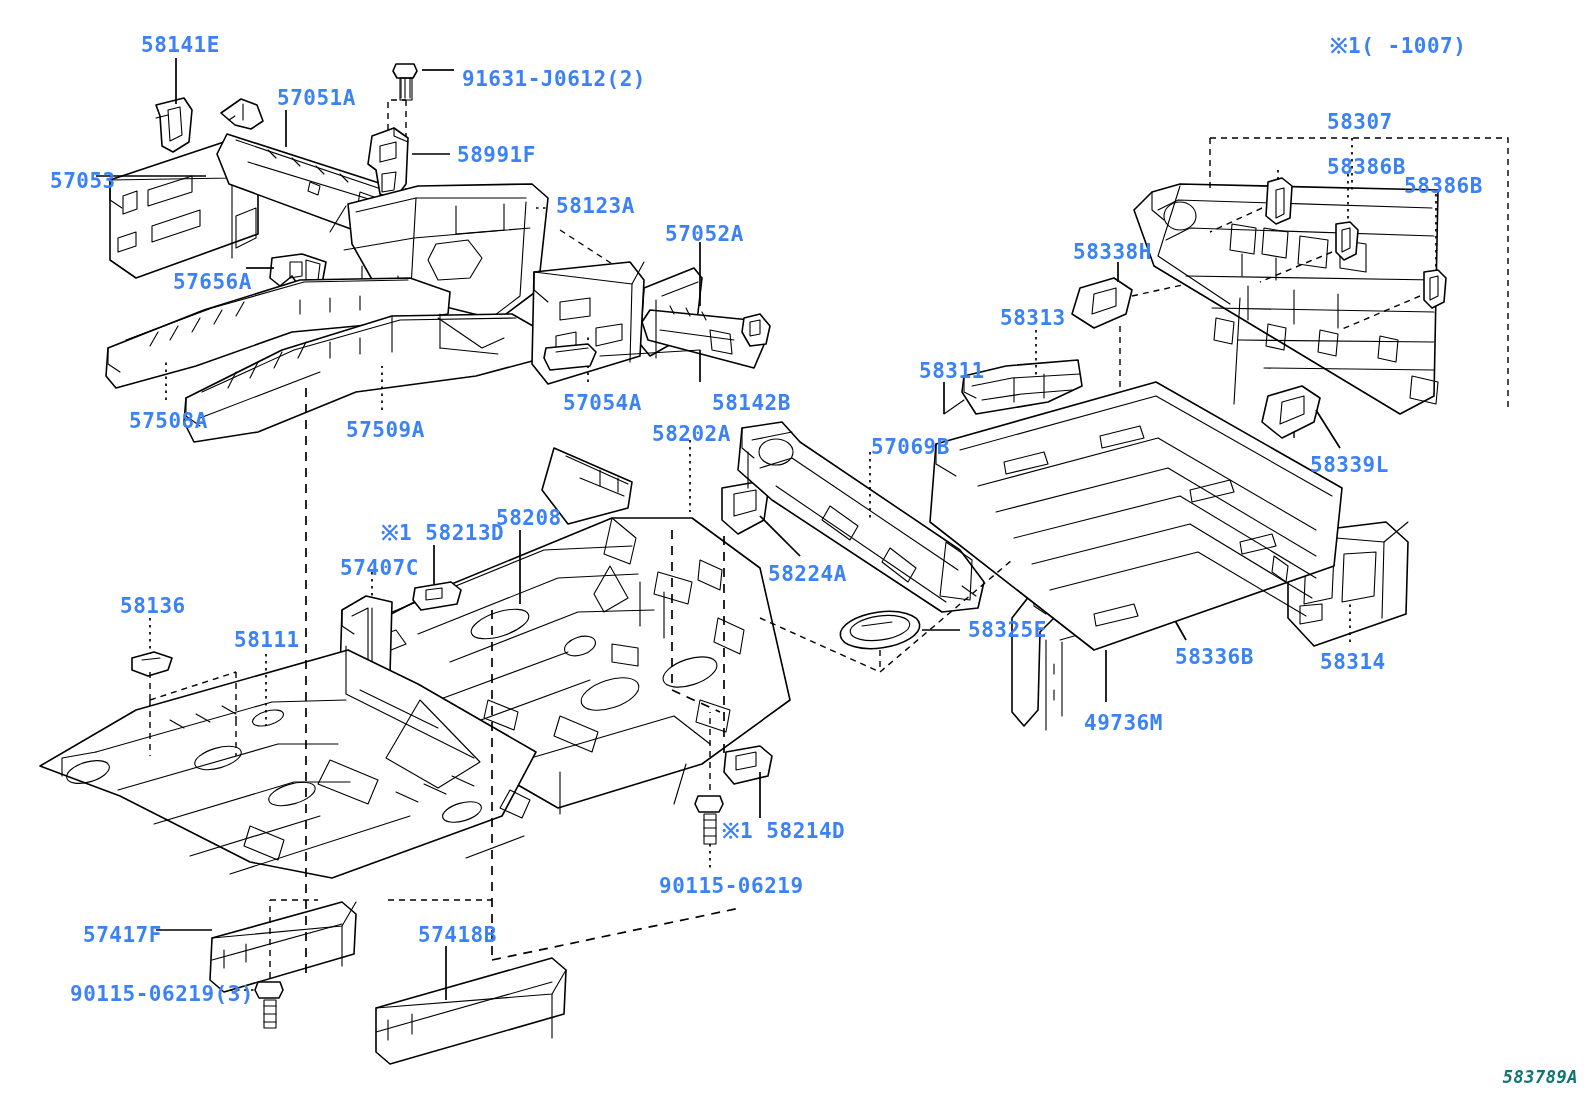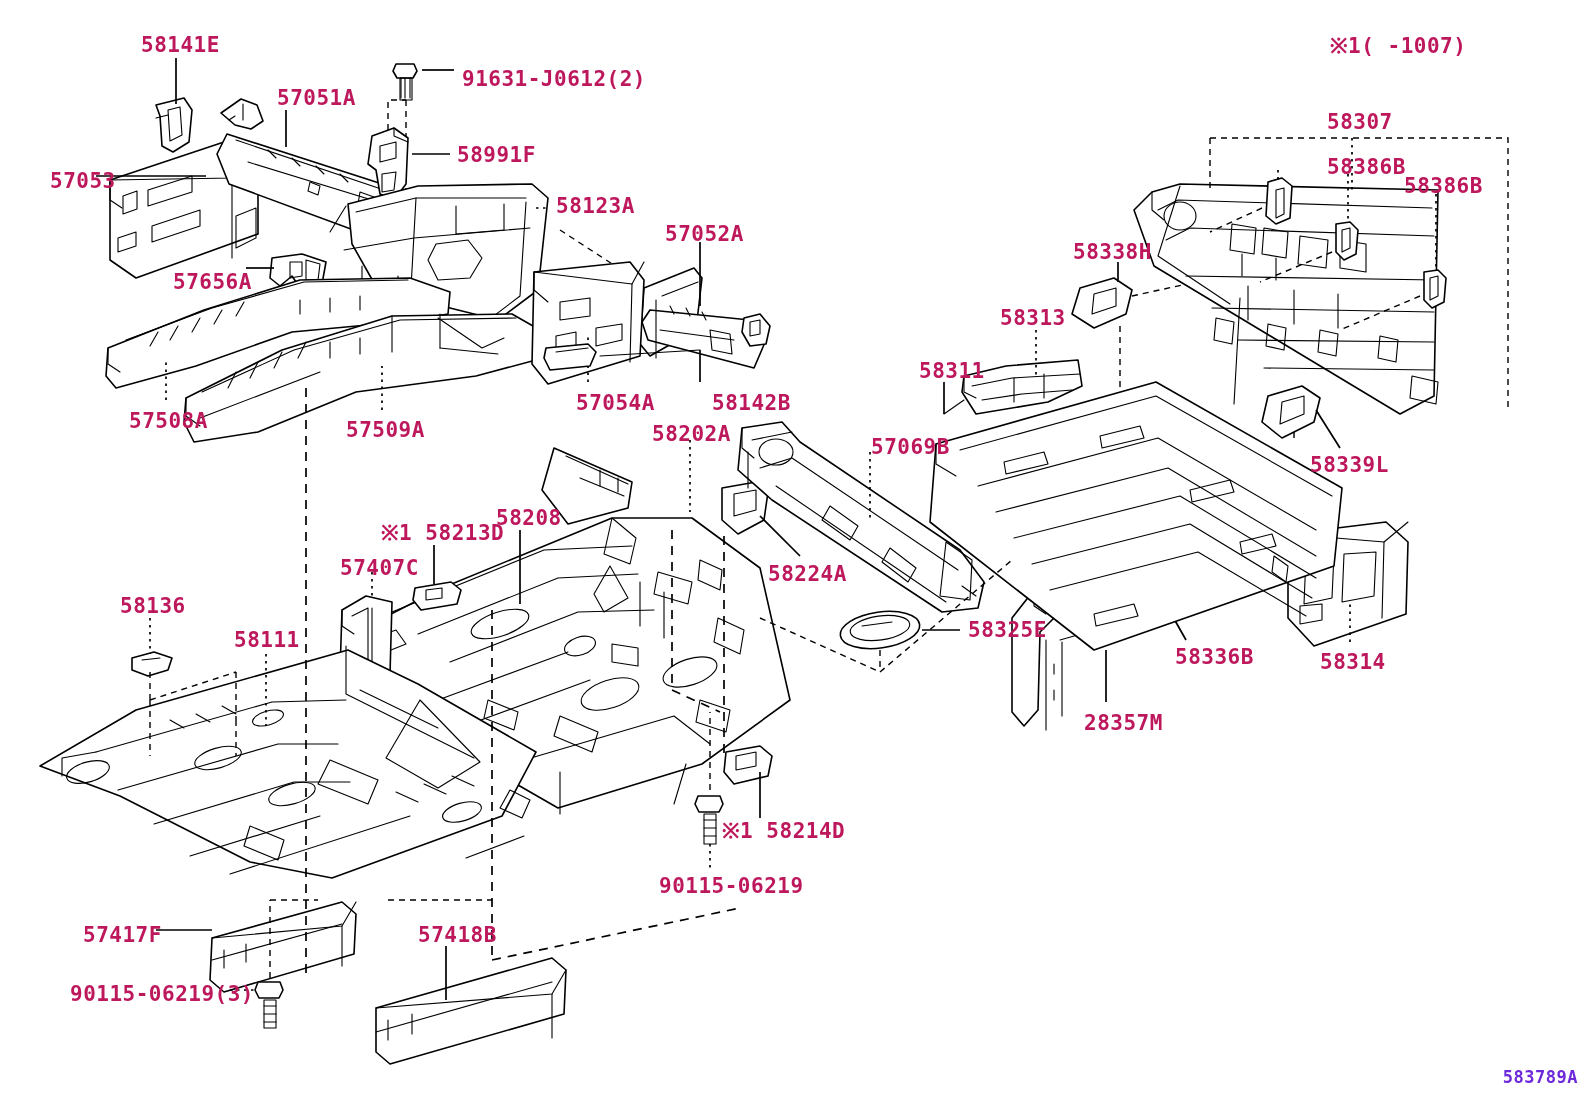--- a/index.html
+++ b/index.html
@@ -13,34 +13,35 @@
     height: 1099px;
     background: #ffffff;
     font-family: "DejaVu Sans Mono", monospace;
     overflow: hidden;
   }
   .lbl {
     position: absolute;
     font-family: "DejaVu Sans Mono", monospace;
     font-size: 21px;
     font-weight: bold;
-    color: #be185d;
+    color: #3b82f6;
     white-space: nowrap;
     letter-spacing: 0.5px;
     line-height: 1;
   }
   .diagcode {
     position: absolute;
     right: 14px;
     bottom: 12px;
     font-family: "DejaVu Sans Mono", monospace;
     font-size: 17px;
     font-weight: bold;
-    color: #6d28d9;
+    color: #0f766e;
     letter-spacing: 0.5px;
+    font-style: italic;
   }
   svg.art {
     position: absolute;
     left: 0; top: 0;
     width: 1592px;
     height: 1099px;
   }
   svg.art * { shape-rendering: geometricPrecision; }
   .ln-thin { stroke:#000; stroke-width:1.1; fill:none; stroke-linecap:round; stroke-linejoin:round; }
   .lead { stroke:#000; stroke-width:1.7; fill:none; }
@@ -470,36 +471,36 @@
 
   <div class="lbl" style="left:1327px; top:112px;">58307</div>
   <div class="lbl" style="left:1327px; top:157px;">58386B</div>
   <div class="lbl" style="left:1404px; top:176px;">58386B</div>
   <div class="lbl" style="left:1073px; top:242px;">58338H</div>
   <div class="lbl" style="left:1000px; top:308px;">58313</div>
   <div class="lbl" style="left:919px;  top:361px;">58311</div>
 
   <div class="lbl" style="left:129px; top:411px;">57508A</div>
   <div class="lbl" style="left:346px; top:420px;">57509A</div>
-  <div class="lbl" style="left:576px; top:393px;text-align:center;">57054A</div>
+  <div class="lbl" style="left:563px; top:393px;text-align:center;">57054A</div>
   <div class="lbl" style="left:712px; top:393px;">58142B</div>
   <div class="lbl" style="left:652px; top:424px;">58202A</div>
   <div class="lbl" style="left:832px; top:437px;margin-left:39px;">57069B</div>
   <div class="lbl" style="left:1310px;top:455px;">58339L</div>
 
   <div class="lbl" style="left:381px; top:523px;">※1 58213D</div>
   <div class="lbl" style="left:496px; top:508px;">58208</div>
   <div class="lbl" style="left:768px; top:564px;">58224A</div>
   <div class="lbl" style="left:340px; top:558px;">57407C</div>
   <div class="lbl" style="left:120px; top:596px;">58136</div>
   <div class="lbl" style="left:234px; top:630px;">58111</div>
   <div class="lbl" style="left:968px; top:620px;">58325E</div>
   <div class="lbl" style="left:1175px;top:647px;">58336B</div>
   <div class="lbl" style="left:1320px;top:652px;">58314</div>
-  <div class="lbl" style="left:1084px;top:713px;">28357M</div>
+  <div class="lbl" style="left:1084px;top:713px;">49736M</div>
   <div class="lbl" style="left:722px; top:821px;">※1 58214D</div>
   <div class="lbl" style="left:659px; top:876px;">90115-06219</div>
   <div class="lbl" style="left:83px;  top:925px;">57417F</div>
   <div class="lbl" style="left:418px; top:925px;">57418B</div>
   <div class="lbl" style="left:70px;  top:984px;">90115-06219(3)</div>
 
   <div class="lbl" style="left:1330px; top:36px;">※1(    -1007)</div>
 
   <div class="diagcode">583789A</div>
 

